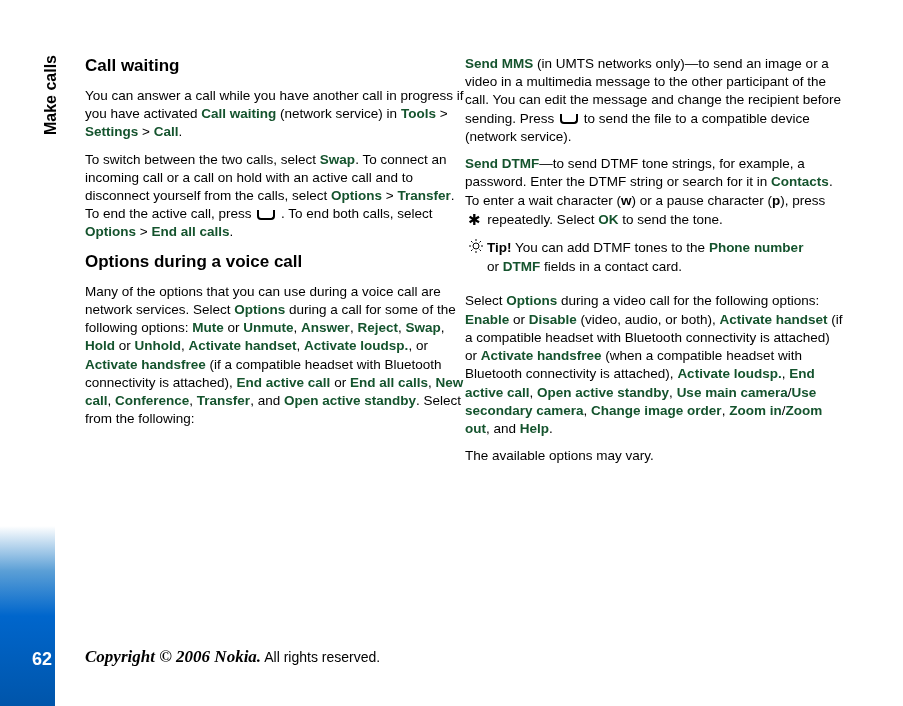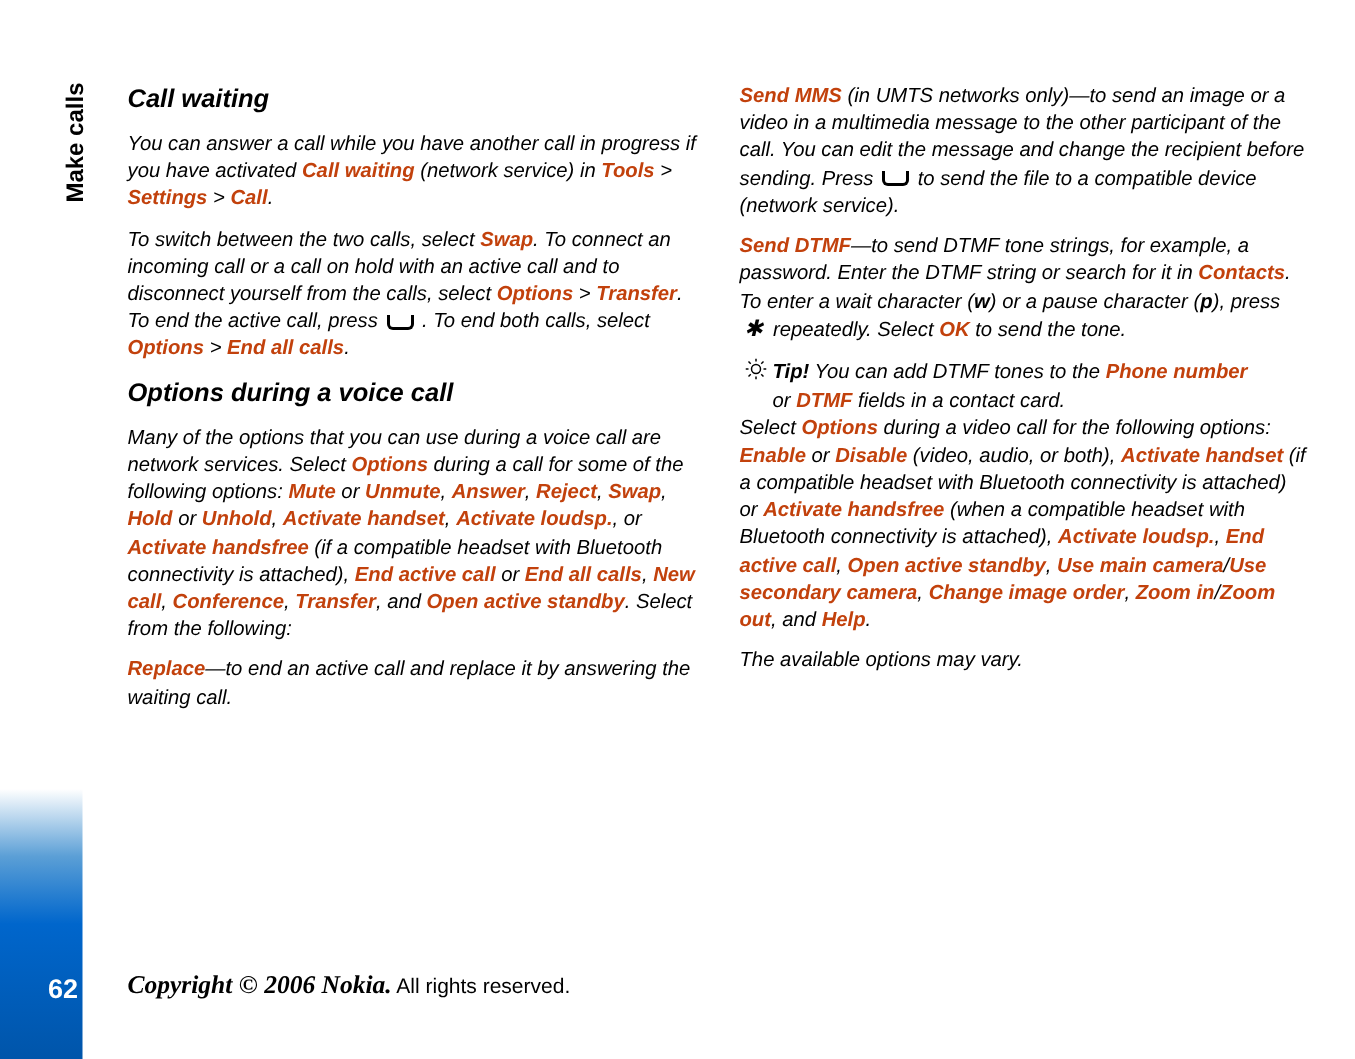--- a/index.html
+++ b/index.html
@@ -44,41 +44,39 @@
       font-weight: bold;
       font-size: 18px;
       z-index: 2;
       font-family: 'Trebuchet MS', Arial, sans-serif;
     }
     .content {
       position: absolute;
       left: 85px;
       top: 55px;
       display: flex;
-      gap: 28px;
-      font-style: italic;
     }
     .column {
       width: 380px;
     }
     h2 {
       font-size: 17px;
       font-weight: bold;
       margin-bottom: 9px;
       margin-top: 6px;
       font-family: 'Trebuchet MS', Arial, sans-serif;
     }
     h2:first-child {
       margin-top: 0;
     }
     p {
       margin-bottom: 9px;
     }
     .link {
-      color: #c2410c;
+      color: #14532d;
       font-weight: bold;
     }
     .key-icon {
       display: inline-block;
       width: 18px;
       height: 10px;
       border-bottom: 2px solid #000;
       border-left: 2px solid #000;
       border-right: 2px solid #000;
       border-bottom-left-radius: 4px;
@@ -98,21 +96,21 @@
       font-size: 15px;
       margin: 0 3px;
     }
     .tip-icon {
       display: inline-block;
       vertical-align: middle;
       margin-right: 4px;
     }
     .tip-block {
       padding-left: 4px;
-      margin-bottom: 0;
+      margin-bottom: 16px;
     }
     .tip-text {
       padding-left: 18px;
       display: block;
     }
     .footer {
       position: absolute;
       left: 85px;
       bottom: 37px;
       font-size: 12px;
@@ -144,23 +142,20 @@
     <p>
       <span>You can answer a call while you have another call in progress if you have activated </span><span class="link">Call waiting</span><span> (network service) in </span><span class="link">Tools</span><span> &gt; </span><span class="link">Settings</span><span> &gt; </span><span class="link">Call</span><span>.</span>
     </p>
     <p>
       <span>To switch between the two calls, select </span><span class="link">Swap</span><span>. To connect an incoming call or a call on hold with an active call and to disconnect yourself from the calls, select </span><span class="link">Options</span><span> &gt; </span><span class="link">Transfer</span><span>. To end the active call, press </span><span class="key-icon end"></span><span> . To end both calls, select </span><span class="link">Options</span><span> &gt; </span><span class="link">End all calls</span><span>.</span>
     </p>
     <h2>Options during a voice call</h2>
     <p>
       <span>Many of the options that you can use during a voice call are network services. Select </span><span class="link">Options</span><span> during a call for some of the following options: </span><span class="link">Mute</span><span> or </span><span class="link">Unmute</span><span>, </span><span class="link">Answer</span><span>, </span><span class="link">Reject</span><span>, </span><span class="link">Swap</span><span>, </span><span class="link">Hold</span><span> or </span><span class="link">Unhold</span><span>, </span><span class="link">Activate handset</span><span>, </span><span class="link">Activate loudsp.</span><span>, or </span><span class="link">Activate handsfree</span><span> (if a compatible headset with Bluetooth connectivity is attached), </span><span class="link">End active call</span><span> or </span><span class="link">End all calls</span><span>, </span><span class="link">New call</span><span>, </span><span class="link">Conference</span><span>, </span><span class="link">Transfer</span><span>, and </span><span class="link">Open active standby</span><span>. Select from the following:</span>
     </p>
-    <p>
-      <span class="link">Replace</span><span>—to end an active call and replace it by answering the waiting call.</span>
-    </p>
   </div>
 
   <div class="column">
     <p>
       <span class="link">Send MMS</span><span> (in UMTS networks only)—to send an image or a video in a multimedia message to the other participant of the call. You can edit the message and change the recipient before sending. Press </span><span class="key-icon"></span><span> to send the file to a compatible device (network service).</span>
     </p>
     <p>
       <span class="link">Send DTMF</span><span>—to send DTMF tone strings, for example, a password. Enter the DTMF string or search for it in </span><span class="link">Contacts</span><span>. To enter a wait character (</span><b>w</b><span>) or a pause character (</span><b>p</b><span>), press </span><span class="star-icon">✱</span><span> repeatedly. Select </span><span class="link">OK</span><span> to send the tone.</span>
     </p>
     <div class="tip-block">

